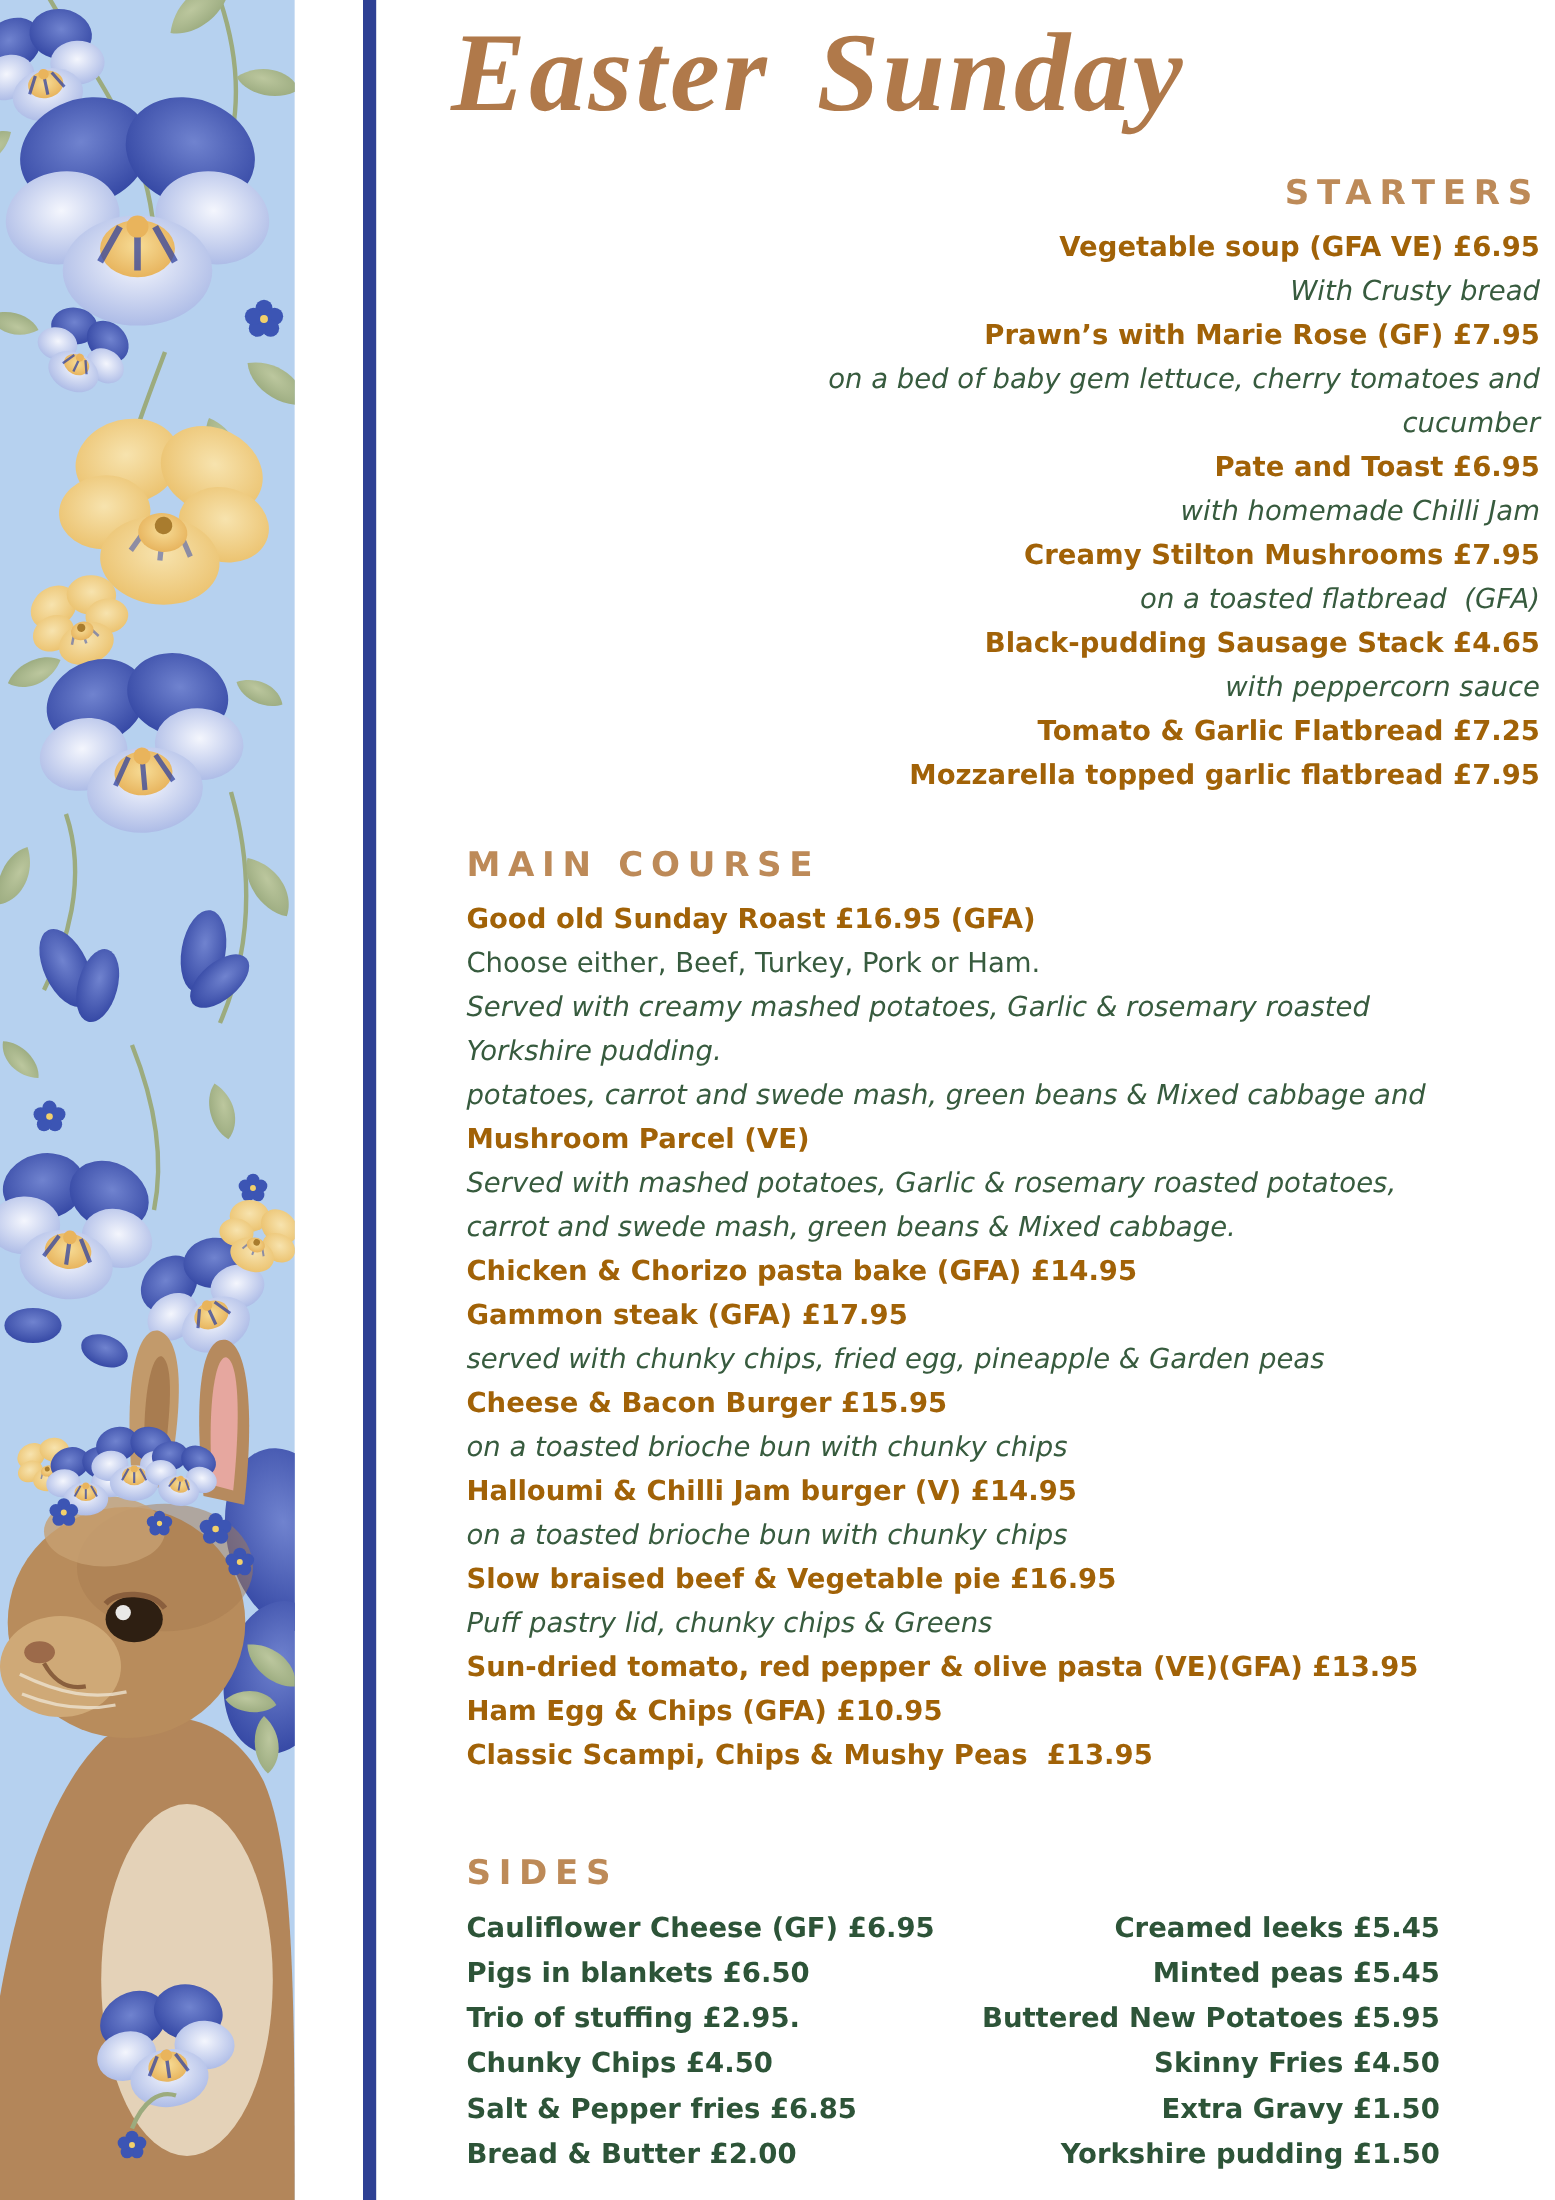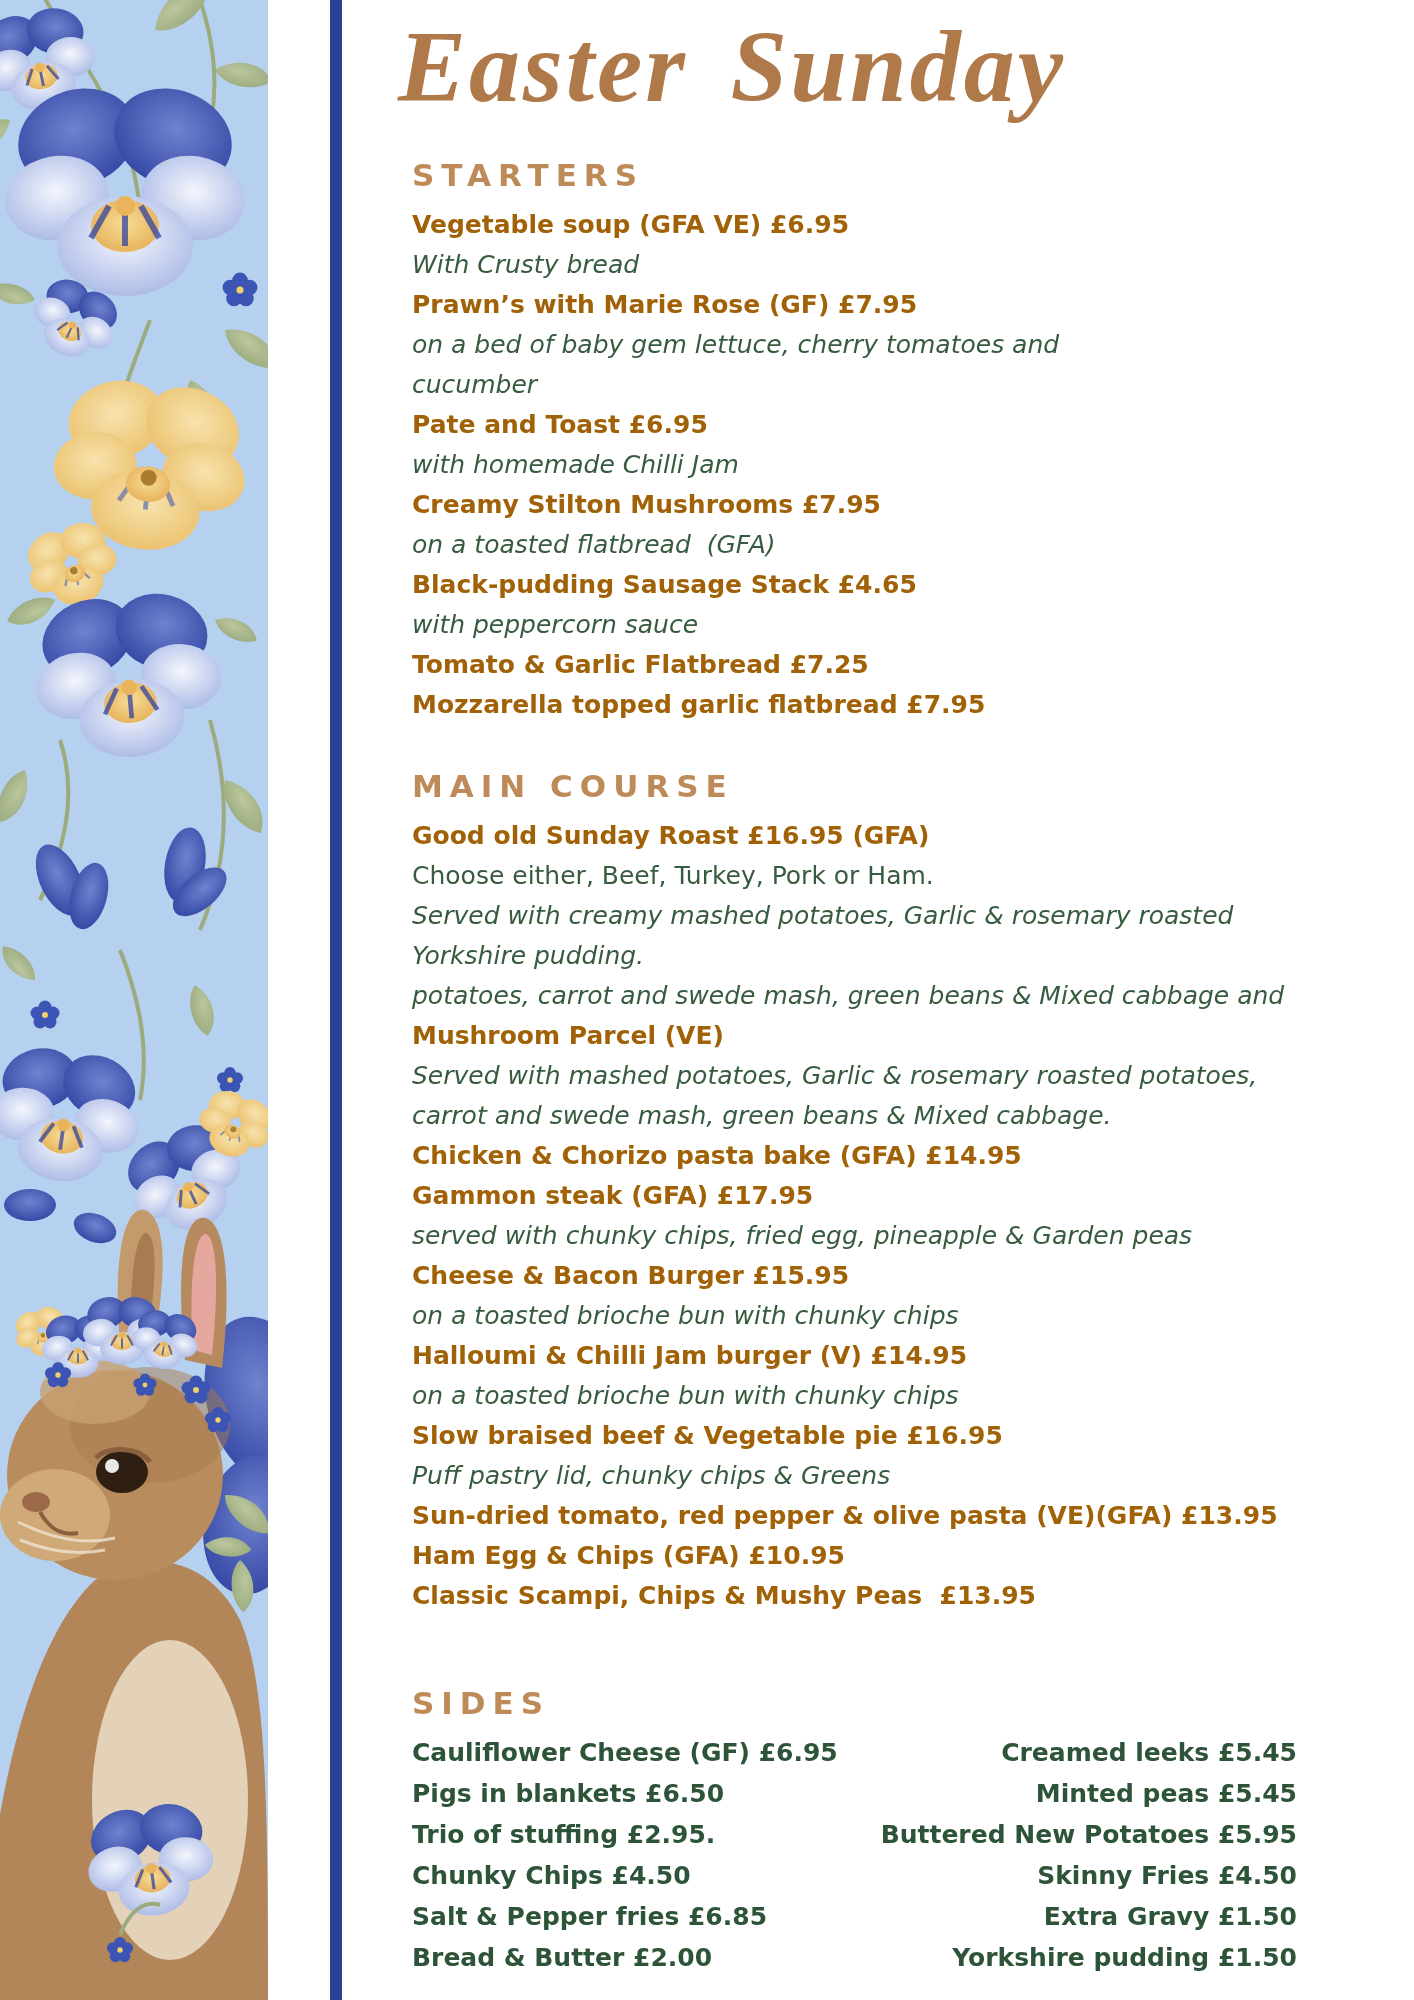--- a/index.html
+++ b/index.html
@@ -2,28 +2,28 @@
 <html><head>
 <meta charset="utf-8">
 <style>
   html,body{margin:0;padding:0;}
   body{
     width:1414px;height:2000px;position:relative;background:#ffffff;
     font-family:"DejaVu Sans",sans-serif;overflow:hidden;
   }
   .sidebar{position:absolute;left:0;top:0;width:268px;height:2000px;overflow:hidden;}
   .divider{position:absolute;left:330px;top:0;width:12px;height:2000px;background:#2e4094;}
-  .content{position:absolute;left:412px;top:0;width:976px;}
+  .content{position:absolute;left:424px;top:0;width:976px;}
   .title{
     font-family:"Liberation Serif","DejaVu Serif",serif;font-style:italic;font-weight:700;
     font-size:102px;line-height:1.04;color:#b0794a;margin:14px 0 0 -14px;
     letter-spacing:3px;word-spacing:14px;white-space:pre;
   }
   .menu-section{margin-top:42px;}
-  .menu-section:first-child{margin-top:36px;}
+  .menu-section:first-child{margin-top:36px;text-align:right;}
   .menu-section.sides{margin-top:68px;}
   .section-heading{
     font-size:31px;font-weight:700;letter-spacing:7px;color:#bd8a58;
     margin:0 0 10px 0;line-height:1.25;
   }
   .menu-item p{margin:0;white-space:pre;}
   .item-name{font-weight:700;color:#a16207;font-size:25px;line-height:40px;}
   .item-note{color:#375b3e;font-size:25px;line-height:40px;}
   .item-desc{color:#375b3e;font-size:25px;line-height:40px;font-style:italic;}
   .sides-grid{display:grid;grid-template-columns:455px 430px;margin-top:4px;}

